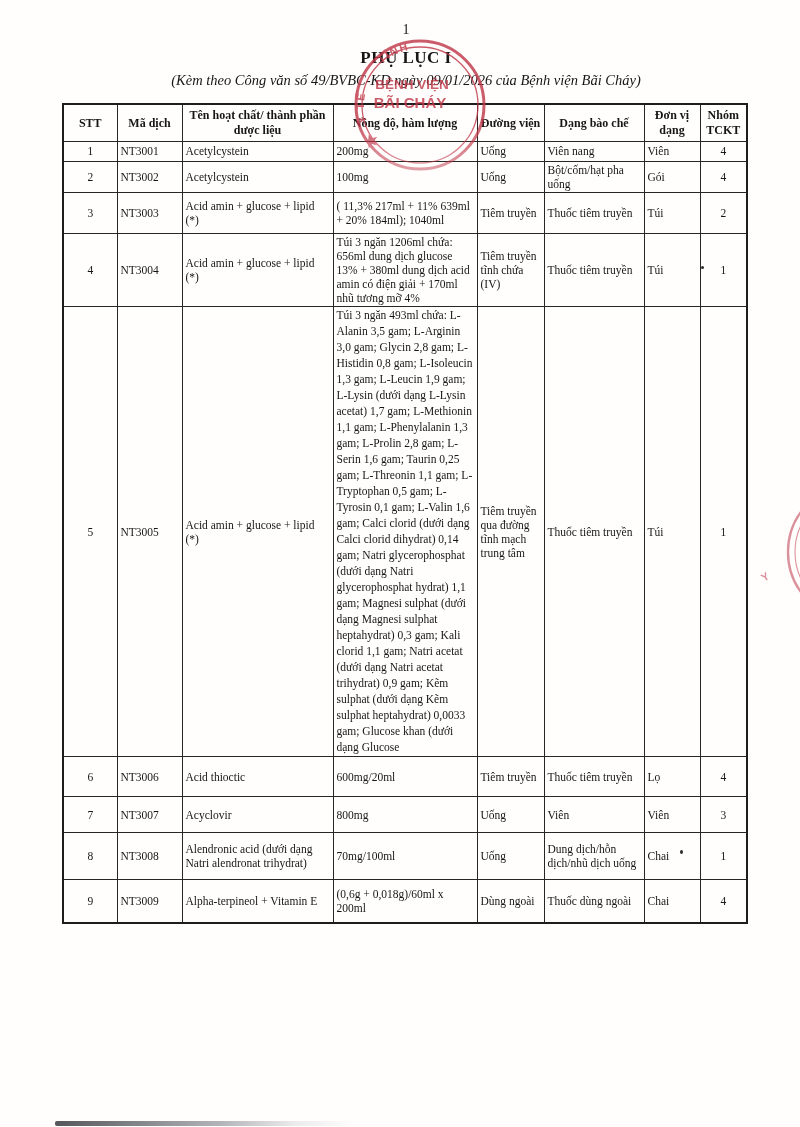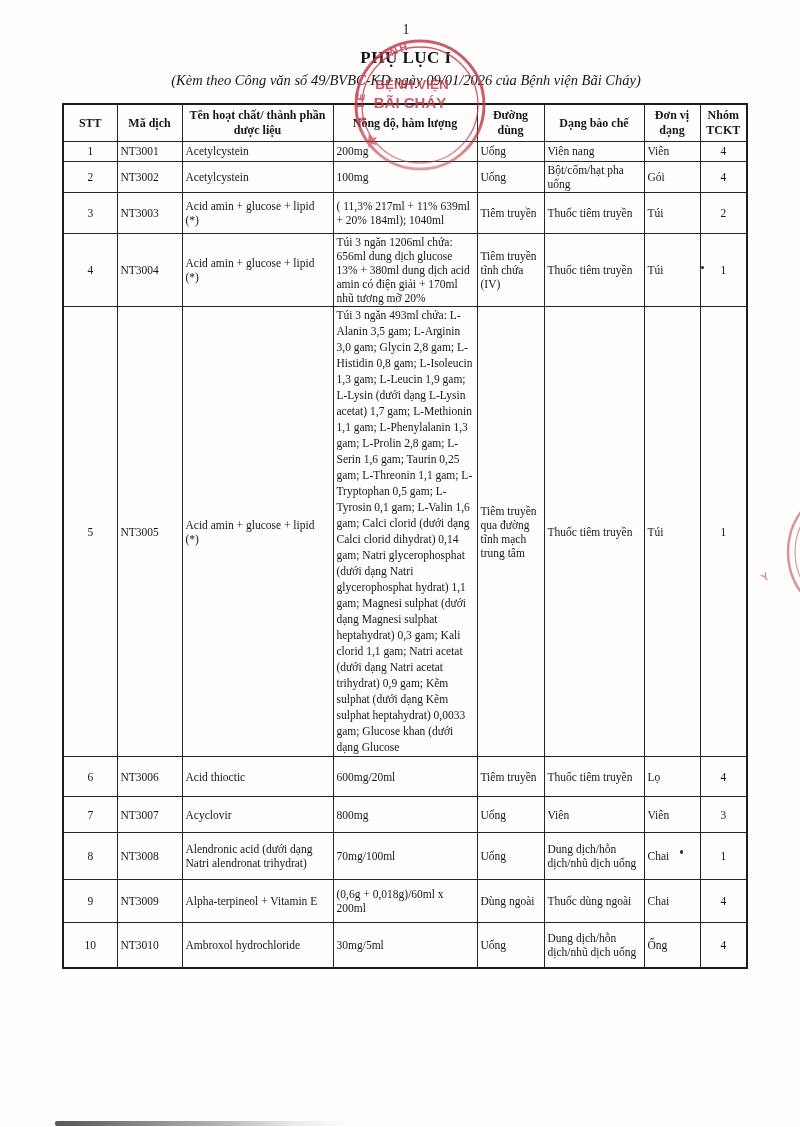--- a/index.html
+++ b/index.html
@@ -69,21 +69,21 @@
         <col style="width:100px">
         <col style="width:56px">
         <col style="width:47px">
     </colgroup>
     <thead>
         <tr>
           <th>STT</th>
           <th>Mã dịch</th>
           <th>Tên hoạt chất/ thành phần dược liệu</th>
           <th>Nồng độ, hàm lượng</th>
-          <th>Đường dùng</th>
+          <th>Đường viện</th>
           <th>Dạng bào chế</th>
           <th>Đơn vị dạng</th>
           <th>Nhóm TCKT</th>
         </tr>
       </thead>
     <tbody>
         <tr>
           <td>1</td>
           <td>NT3001</td>
           <td>Acetylcystein</td>
@@ -110,21 +110,21 @@
           <td>( 11,3% 217ml + 11% 639ml + 20% 184ml); 1040ml</td>
           <td>Tiêm truyền</td>
           <td>Thuốc tiêm truyền</td>
           <td>Túi</td>
           <td>2</td>
         </tr>
         <tr>
           <td>4</td>
           <td>NT3004</td>
           <td>Acid amin + glucose + lipid (*)</td>
-          <td>Túi 3 ngăn 1206ml chứa: 656ml dung dịch glucose 13% + 380ml dung dịch acid amin có điện giải + 170ml nhũ tương mỡ 20%</td>
+          <td>Túi 3 ngăn 1206ml chứa: 656ml dung dịch glucose 13% + 380ml dung dịch acid amin có điện giải + 170ml nhũ tương mỡ 4%</td>
           <td>Tiêm truyền tĩnh chứa (IV)</td>
           <td>Thuốc tiêm truyền</td>
           <td>Túi</td>
           <td>1</td>
         </tr>
         <tr>
           <td>5</td>
           <td>NT3005</td>
           <td>Acid amin + glucose + lipid (*)</td>
           <td>Túi 3 ngăn 493ml chứa: L-Alanin 3,5 gam; L-Arginin 3,0 gam; Glycin 2,8 gam; L-Histidin 0,8 gam; L-Isoleucin 1,3 gam; L-Leucin 1,9 gam; L-Lysin (dưới dạng L-Lysin acetat) 1,7 gam; L-Methionin 1,1 gam; L-Phenylalanin 1,3 gam; L-Prolin 2,8 gam; L-Serin 1,6 gam; Taurin 0,25 gam; L-Threonin 1,1 gam; L-Tryptophan 0,5 gam; L-Tyrosin 0,1 gam; L-Valin 1,6 gam; Calci clorid (dưới dạng Calci clorid dihydrat) 0,14 gam; Natri glycerophosphat (dưới dạng Natri glycerophosphat hydrat) 1,1 gam; Magnesi sulphat (dưới dạng Magnesi sulphat heptahydrat) 0,3 gam; Kali clorid 1,1 gam; Natri acetat (dưới dạng Natri acetat trihydrat) 0,9 gam; Kẽm sulphat (dưới dạng Kẽm sulphat heptahydrat) 0,0033 gam; Glucose khan (dưới dạng Glucose</td>
@@ -164,30 +164,20 @@
           <td>1</td>
         </tr>
         <tr>
           <td>9</td>
           <td>NT3009</td>
           <td>Alpha-terpineol + Vitamin E</td>
           <td>(0,6g + 0,018g)/60ml x 200ml</td>
           <td>Dùng ngoài</td>
           <td>Thuốc dùng ngoài</td>
           <td>Chai</td>
-          <td>4</td>
-        </tr>
-        <tr>
-          <td>10</td>
-          <td>NT3010</td>
-          <td>Ambroxol hydrochloride</td>
-          <td>30mg/5ml</td>
-          <td>Uống</td>
-          <td>Dung dịch/hỗn dịch/nhũ dịch uống</td>
-          <td>Ống</td>
           <td>4</td>
         </tr>
       </tbody>
   </table>
 
   <svg class="stamp" viewBox="0 0 160 160">
     <defs>
       <path id="ringPath" d="M80,24 A56,56 0 1 1 79.9,24" fill="none"></path>
       <linearGradient id="fadeGrad" x1="0" y1="0" x2="0" y2="1">
         <stop offset="0" stop-color="#ffffff"></stop>

